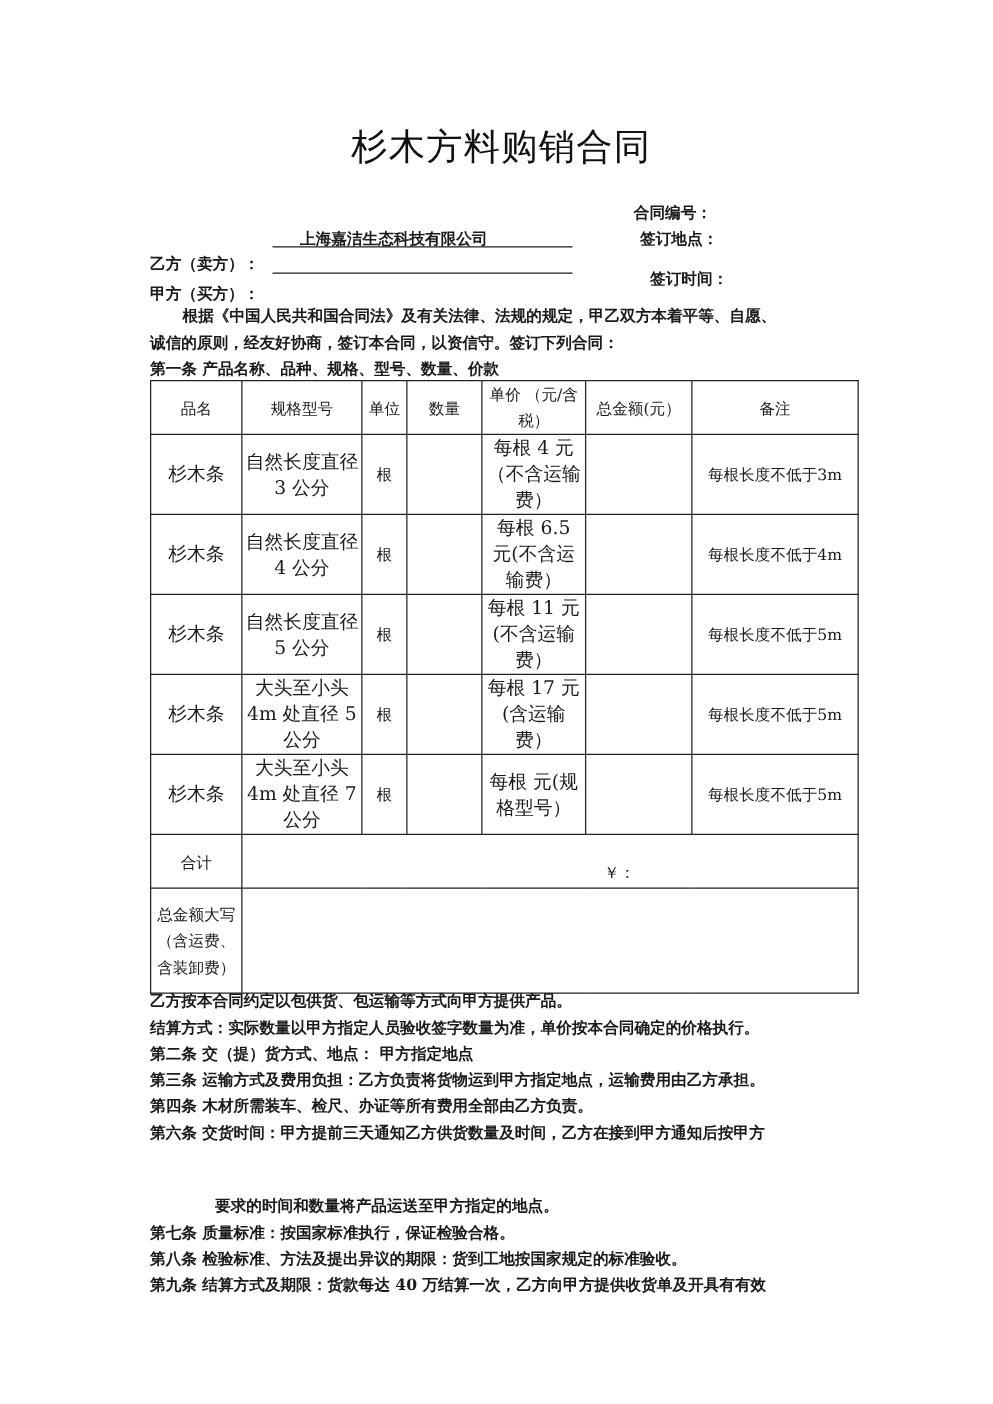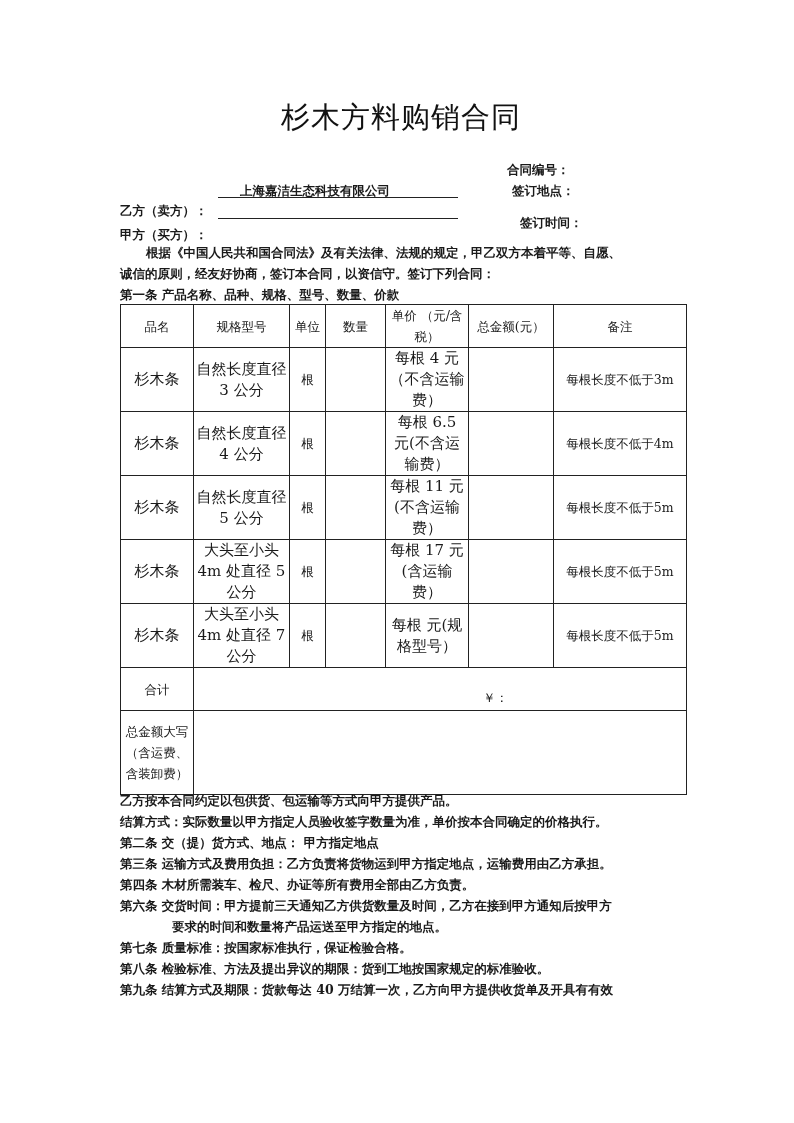--- a/index.html
+++ b/index.html
@@ -17,21 +17,21 @@
                   padding: 0 2px; overflow: hidden; }
   .hdr td { height: 42px; font-size: 12.5px; line-height: 21px; }
   .row td { height: 62px; }
   .big { font-size: 15px; line-height: 21px; }
   .mid { font-size: 12.5px; line-height: 21px; }
   .sum td { height: 42px; }
   .daxie td { height: 83px; }
   .yen { display: block; text-align: right; padding-right: 178px; padding-top: 18px; font-size: 12.5px; }
   .clauses { left: 120px; top: 790px; width: 570px; }
   .clause { font-size: 12.5px; line-height: 21px; white-space: nowrap; }
-  .indent { padding-left: 52px; }
+  .indent { padding-left: 52px; margin-top: 38px; }
 </style>
 </head>
 <body>
 
 <div class="abs title">杉木方料购销合同</div>
 
 <div class="abs small" style="left:507px; top:160px;">合同编号：</div>
 
 <div class="abs small" style="left:120px; top:181px;margin-top:44px;">甲方（买方）：</div>
 <div class="abs small" style="left:218px; top:181px;">

